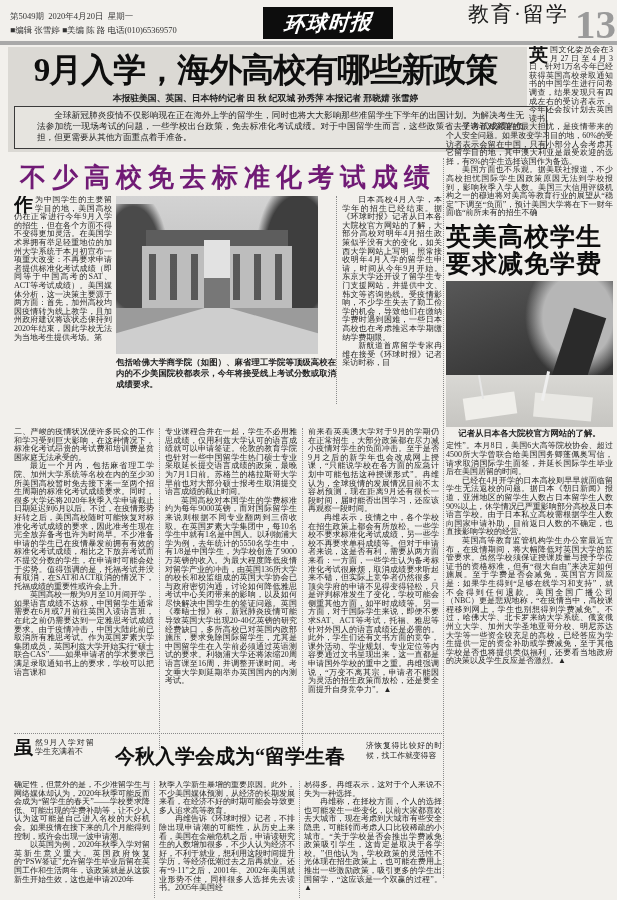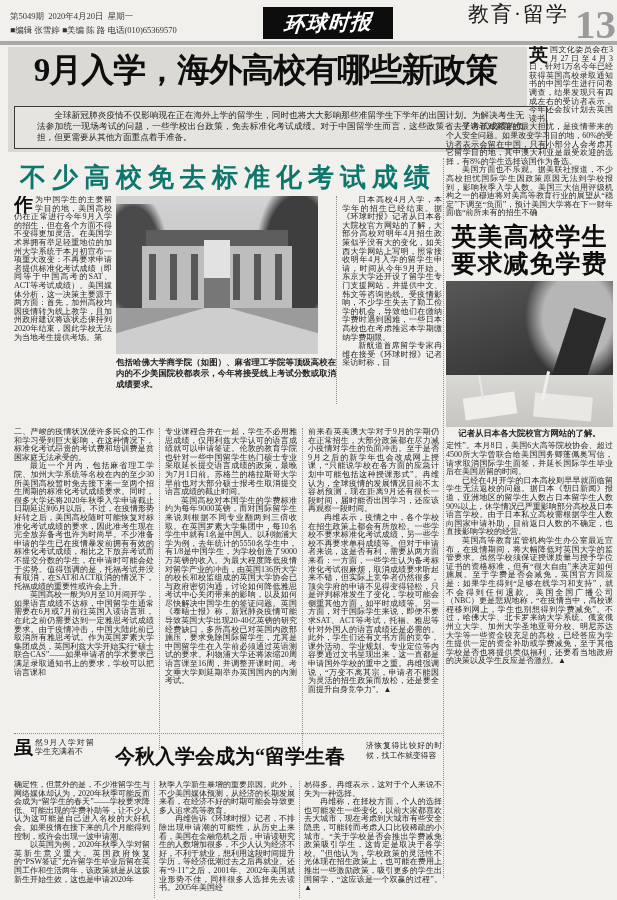--- a/index.html
+++ b/index.html
@@ -21,36 +21,36 @@
   #page-number{left:575px;top:0px;font-size:41px;font-weight:bold;color:#9a9a9a;}
   #header-rule{left:0;top:41px;width:617px;height:4px;background:#a9a9a9;}
   
   #lead-panel{left:8px;top:47px;width:519px;height:105px;background:#dbd9d4;}
   #main-headline{left:10px;top:50px;width:511px;text-align:center;font-size:33px;line-height:40px;font-weight:900;letter-spacing:-1px;color:#0e0e0e;}
   #byline{left:10px;top:93px;width:511px;text-align:center;font-size:8.8px;font-weight:bold;color:#222;}
   #intro-box{left:14px;top:106px;width:487px;height:35px;border:1px solid #3a3a3a;background:#e6e4df;padding:3px 22px;
              font-size:8.6px;line-height:11px;text-align:justify;color:#222;}
   #intro-box p{margin:0;text-indent:2em;}
   
-  #a1-title{left:14px;top:160px;width:428px;text-align:center;font-size:26px;font-weight:900;letter-spacing:6px;color:#0f766e;}
+  #a1-title{left:14px;top:160px;width:428px;text-align:center;font-size:26px;font-weight:900;letter-spacing:6px;color:#701a75;}
   #a1-row1{left:14px;top:196px;width:428px;height:208px;display:flex;overflow:hidden;}
   #a1-colL{width:106px;overflow:hidden;}
   #a1-mid{width:238px;margin-left:4px;}
   #a1-jcol{width:108px;margin-left:0;padding-left:5px;border-left:1px dotted #8a8a8a;overflow:hidden;}
   #campus-photo{position:relative;width:202px;height:158px;background:linear-gradient(#d3d3d3,#c2c2c2 45%,#b2b2b2 60%,#a8a8a8);overflow:hidden;}
   .ph{position:absolute;}
   #a1-caption{margin-top:3px;font-size:8.4px;line-height:11px;text-align:justify;color:#1e1e1e;font-weight:bold;}
   #a1-row2{left:14px;top:428px;width:428px;height:322px;display:flex;overflow:hidden;}
   #a1-b1{width:140px;padding-right:5px;overflow:hidden;}
   #a1-b2{width:132px;padding:0 5px;border-left:1px dotted #8a8a8a;overflow:hidden;}
   #a1-b3{width:131px;padding-left:5px;border-left:1px dotted #8a8a8a;overflow:hidden;}
   
   #rail{left:446px;top:46px;width:167px;overflow:hidden;}
   #rail-p1{width:84px;margin-left:auto;}
-  #rail-headline{margin:5px 0 4px 0;text-align:center;font-size:25px;line-height:27px;font-weight:900;color:#0d0d0d;letter-spacing:1px;}
+  #rail-headline{margin:5px 0 4px 0;text-align:left;font-size:25px;line-height:27px;font-weight:900;color:#0d0d0d;letter-spacing:1px;}
   #petition-photo{position:relative;width:167px;height:146px;background:linear-gradient(160deg,#585858,#383838 55%,#2e2e2e);overflow:hidden;}
   #rail-caption{margin:3px 0 4px 0;font-size:8.4px;font-weight:bold;text-align:center;color:#1e1e1e;}
   #divider-main{left:443px;top:158px;height:720px;}
   #divider-a2{left:14px;top:733px;width:428px;}
   
   #a2{left:14px;top:739px;width:428px;}
   #a2-toprow{display:flex;height:37px;overflow:hidden;}
   #a2-c1top{width:80px;overflow:hidden;}
   #a2-title{width:272px;text-align:center;font-size:20px;font-weight:900;line-height:34px;color:#0f0f0f;letter-spacing:0px;}
   #a2-c3top{width:76px;font-size:7.8px;line-height:9.5px;text-align:justify;overflow:hidden;padding-top:2px;}
@@ -67,20 +67,21 @@
   <div class="abs" id="edition"><div>第5049期  2020年4月20日  星期一</div><div>■编辑 张雪婷 ■美编 陈 路 电话(010)65369570</div></div>
   <div class="abs" id="masthead">
       <span>环球时报</span>
     </div>
   <div class="abs" id="section-label">教育·留学</div>
   <div class="abs" id="page-number">13</div>
   <div class="abs" id="header-rule"></div>
 
   <div class="abs" id="lead-panel"></div>
   <div class="abs" id="main-headline">9月入学，海外高校有哪些新政策</div>
+  <div class="abs" id="byline">本报驻美国、英国、日本特约记者 田 秋 纪双城 孙秀萍 本报记者 邢晓婧 张雪婷</div>
   <div class="abs" id="intro-box">
       <p>全球新冠肺炎疫情不仅影响现在正在海外上学的留学生，同时也将大大影响那些准留学生下学年的出国计划。为解决考生无法参加统一现场考试的问题，一些学校出台政策，免去标准化考试成绩。对于中国留学生而言，这些政策省去了考试成绩的负担，但更需要从其他方面重点着手准备。</p>
     </div>
 
   <div class="abs" id="a1-title">不少高校免去标准化考试成绩</div>
 
   <div class="abs" id="a1-row1">
     <div class="body-txt" id="a1-colL">
       <p><span class="dropcap">作</span><span>为中国学生的主要留学目的地，美国高校仍在正常进行今年9月入学的招生，但在各个方面不得不变得更加灵活。在美国学术界拥有举足轻重地位的加州大学系统于本月初宣布一项重大改变：不再要求申请者提供标准化考试成绩（即同等于中国高考的SAT、ACT等考试成绩）。美国媒体分析，这一决策主要源于两方面：首先，加州高校均因疫情转为线上教学，且加州政府建议将该状态保持到2020年结束，因此学校无法为当地考生提供考场。第</span></p>
     </div>

